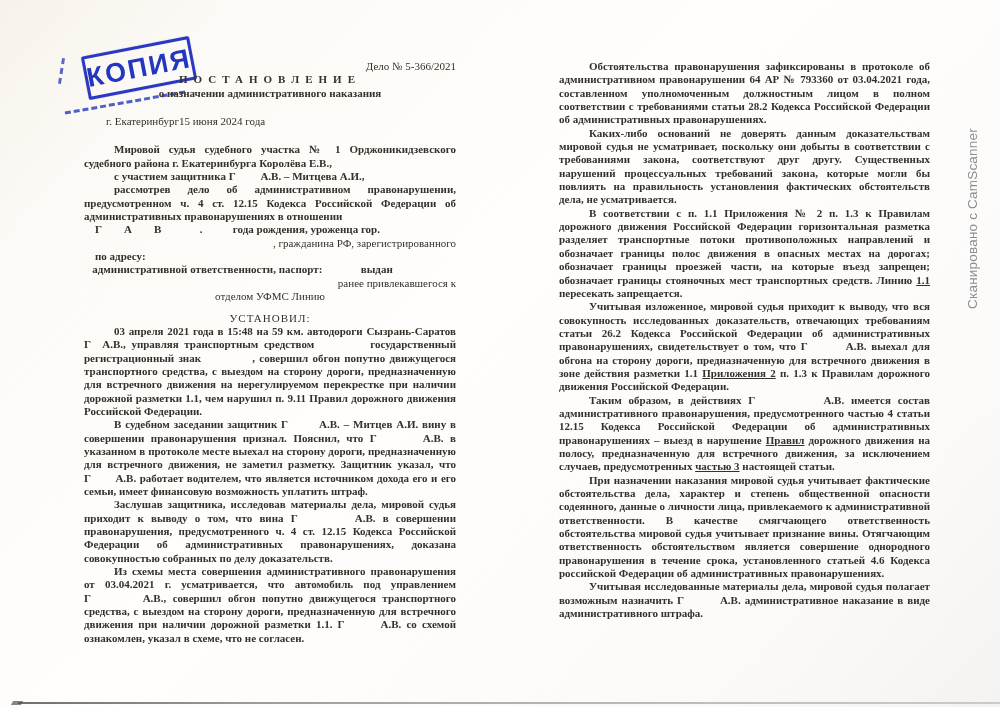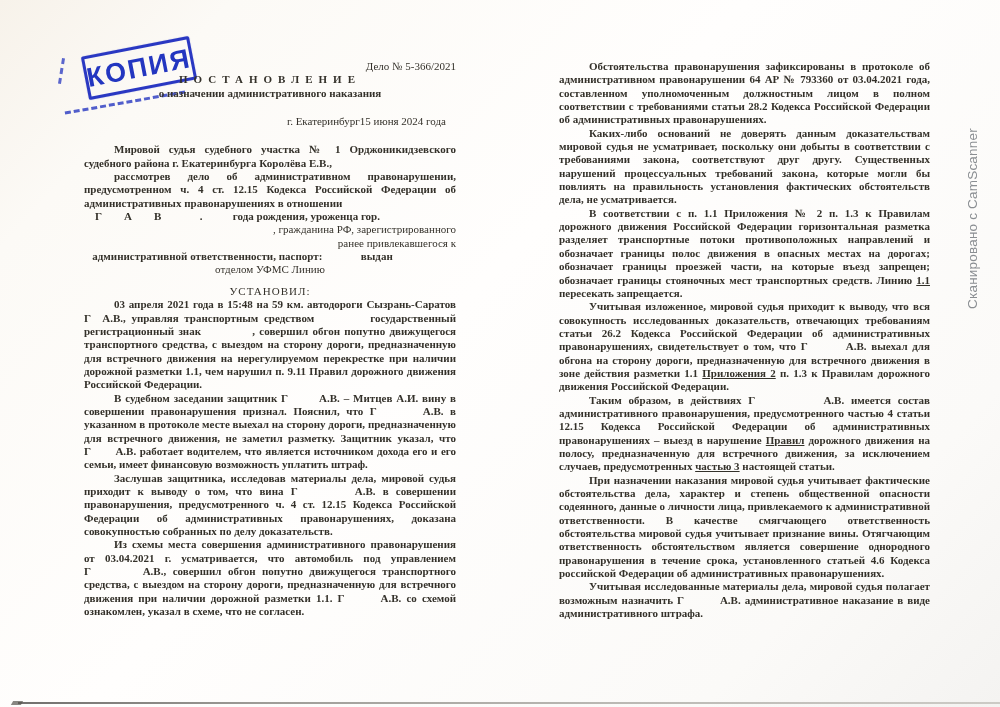--- a/index.html
+++ b/index.html
@@ -15,21 +15,21 @@
   #left-col  { left:84px;  width:372px; }
   #right-col { left:559px; width:371px; }
   .blk  { text-align:justify; }
   .para { text-indent:30px; text-align:justify;font-weight:bold; }
   .line { text-align:left;font-weight:bold; }
   .right { text-align:right; }
   .center { text-align:center; }
   .bold { font-weight:bold; }
   .title { font-weight:bold; letter-spacing:6px; text-align:center; }
   .heading { text-align:center; letter-spacing:1px; }
-  .split { display:flex; justify-content:flex-end; padding-left:22px; padding-right:10px;font-family:Liberation Serif, serif; }
+  .split { display:flex; justify-content:flex-start; padding-left:22px; padding-right:10px;font-family:Liberation Serif, serif; }
   .spacer { height:15px; }
   .spacer-sm { height:8px; }
   .u { text-decoration:underline; }
 
   .stamp {
     position:absolute; left:84px; top:46px; width:104px; height:38px;
     border:3px solid #2a38c2; border-radius:2px;
     color:#2336c0;
     font-family:"Liberation Sans", sans-serif; font-weight:bold;
     font-size:27px; letter-spacing:2px;
@@ -75,25 +75,27 @@
     <div class="blk right"><span>Дело № 5-366/2021</span></div>
     <div class="blk title"><span>ПОСТАНОВЛЕНИЕ</span></div>
     <div class="blk center bold"><span>о назначении административного наказания</span></div>
     <div class="blk spacer"></div>
     <div class="blk split">
       <span>г. Екатеринбург</span>
       <span>15 июня 2024 года</span>
     </div>
     <div class="blk spacer"></div>
     <div class="blk para"><span>Мировой судья судебного участка № 1 Орджоникидзевского судебного района г. Екатеринбурга Королёва Е.В.,</span></div>
+    <div class="blk para"><span>с участием защитника Г</span><span>&nbsp;&nbsp;&nbsp;&nbsp;&nbsp;&nbsp;&nbsp;&nbsp;&nbsp;</span><span>А.В. – Митцева А.И.,</span></div>
     <div class="blk para"><span>рассмотрев дело об административном правонарушении, предусмотренном ч. 4 ст. 12.15 Кодекса Российской Федерации об административных правонарушениях в отношении</span></div>
     <div class="blk line"><span>&nbsp;&nbsp;&nbsp;&nbsp;</span><span>Г</span><span>&nbsp;&nbsp;&nbsp;&nbsp;&nbsp;&nbsp;&nbsp;&nbsp;</span><span>А</span><span>&nbsp;&nbsp;&nbsp;&nbsp;&nbsp;&nbsp;&nbsp;&nbsp;</span><span>В</span><span>&nbsp;&nbsp;&nbsp;&nbsp;&nbsp;&nbsp;&nbsp;&nbsp;&nbsp;&nbsp;&nbsp;&nbsp;&nbsp;&nbsp;</span><span>.</span><span>&nbsp;&nbsp;&nbsp;&nbsp;&nbsp;&nbsp;&nbsp;&nbsp;&nbsp;&nbsp;&nbsp;</span><span>года рождения, уроженца гор.</span></div>
     <div class="blk right"><span>, гражданина РФ, зарегистрированного</span></div>
+    <div class="blk line"><span>&nbsp;&nbsp;&nbsp;&nbsp;</span><span>по адресу:</span></div>
+    <div class="blk line"><span>&nbsp;&nbsp;&nbsp;</span><span>административной ответственности, паспорт:</span><span>&nbsp;&nbsp;&nbsp;&nbsp;&nbsp;&nbsp;&nbsp;&nbsp;&nbsp;&nbsp;&nbsp;&nbsp;&nbsp;&nbsp;</span><span>выдан</span></div>
     <div class="blk right"><span>ранее привлекавшегося к</span></div>
-    <div class="blk line"><span>&nbsp;&nbsp;&nbsp;</span><span>административной ответственности, паспорт:</span><span>&nbsp;&nbsp;&nbsp;&nbsp;&nbsp;&nbsp;&nbsp;&nbsp;&nbsp;&nbsp;&nbsp;&nbsp;&nbsp;&nbsp;</span><span>выдан</span></div>
     <div class="blk center"><span>отделом УФМС Линию</span></div>
     <div class="blk spacer-sm"></div>
     <div class="blk heading"><span>УСТАНОВИЛ:</span></div>
     <div class="blk para"><span>03 апреля 2021 года в 15:48 на 59 км. автодороги Сызрань-Саратов Г</span><span>&nbsp;&nbsp;</span><span>А.В., управляя транспортным средством</span><span>&nbsp;&nbsp;&nbsp;&nbsp;&nbsp;&nbsp;&nbsp;&nbsp;&nbsp;&nbsp;</span><span>государственный регистрационный знак</span><span>&nbsp;&nbsp;&nbsp;&nbsp;&nbsp;&nbsp;&nbsp;&nbsp;&nbsp;&nbsp;&nbsp;&nbsp;</span><span>, совершил обгон попутно движущегося транспортного средства, с выездом на сторону дороги, предназначенную для встречного движения на нерегулируемом перекрестке при наличии дорожной разметки 1.1, чем нарушил п. 9.11</span><span>&nbsp;</span><span>Правил дорожного движения Российской Федерации.</span></div>
     <div class="blk para"><span>В судебном заседании защитник Г</span><span>&nbsp;&nbsp;&nbsp;&nbsp;&nbsp;&nbsp;&nbsp;&nbsp;</span><span>А.В. – Митцев А.И. вину в совершении правонарушения признал. Пояснил, что Г</span><span>&nbsp;&nbsp;&nbsp;&nbsp;&nbsp;&nbsp;&nbsp;</span><span>А.В. в указанном в протоколе месте выехал на сторону дороги, предназначенную для встречного движения, не заметил разметку. Защитник указал, что Г</span><span>&nbsp;&nbsp;&nbsp;&nbsp;&nbsp;&nbsp;&nbsp;</span><span>А.В. работает водителем, что является источником дохода его и его семьи, имеет финансовую возможность уплатить штраф.</span></div>
     <div class="blk para"><span>Заслушав защитника, исследовав материалы дела, мировой судья приходит к выводу о том, что вина Г</span><span>&nbsp;&nbsp;&nbsp;&nbsp;&nbsp;&nbsp;&nbsp;&nbsp;</span><span>А.В. в совершении правонарушения, предусмотренного ч. 4 ст. 12.15 Кодекса Российской Федерации об административных правонарушениях, доказана совокупностью собранных по делу доказательств.</span></div>
     <div class="blk para"><span>Из схемы места совершения административного правонарушения от 03.04.2021 г. усматривается, что автомобиль под управлением Г</span><span>&nbsp;&nbsp;&nbsp;&nbsp;&nbsp;&nbsp;&nbsp;&nbsp;</span><span>А.В., совершил обгон попутно движущегося транспортного средства, с выездом на сторону дороги, предназначенную для встречного движения при наличии дорожной разметки 1.1. Г</span><span>&nbsp;&nbsp;&nbsp;&nbsp;&nbsp;&nbsp;&nbsp;</span><span>А.В. со схемой ознакомлен, указал в схеме, что не согласен.</span></div>
   </div>
 <div id="right-col" class="col">
     <div class="blk para"><span>Обстоятельства правонарушения зафиксированы в протоколе об административном правонарушении 64 АР № 793360 от 03.04.2021 года, составленном уполномоченным должностным лицом в полном соответствии с требованиями статьи 28.2 Кодекса Российской Федерации об административных правонарушениях.</span></div>

